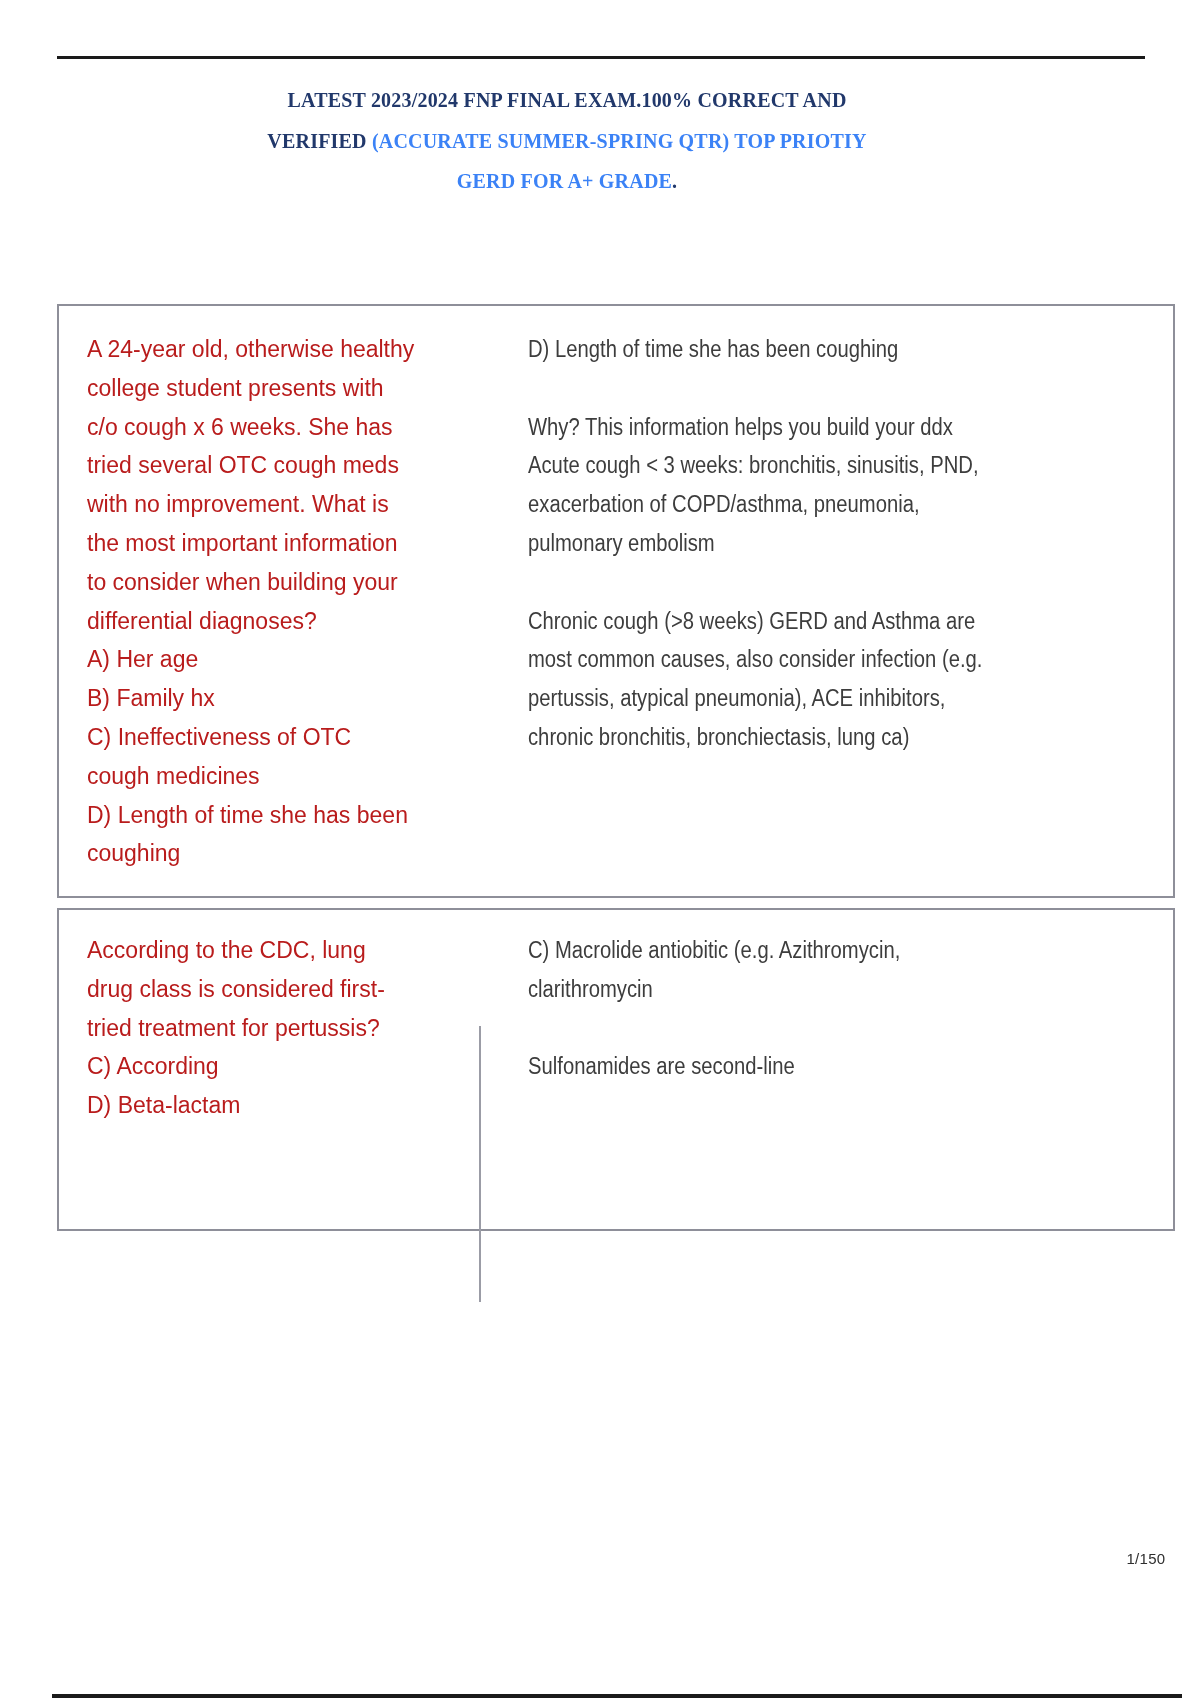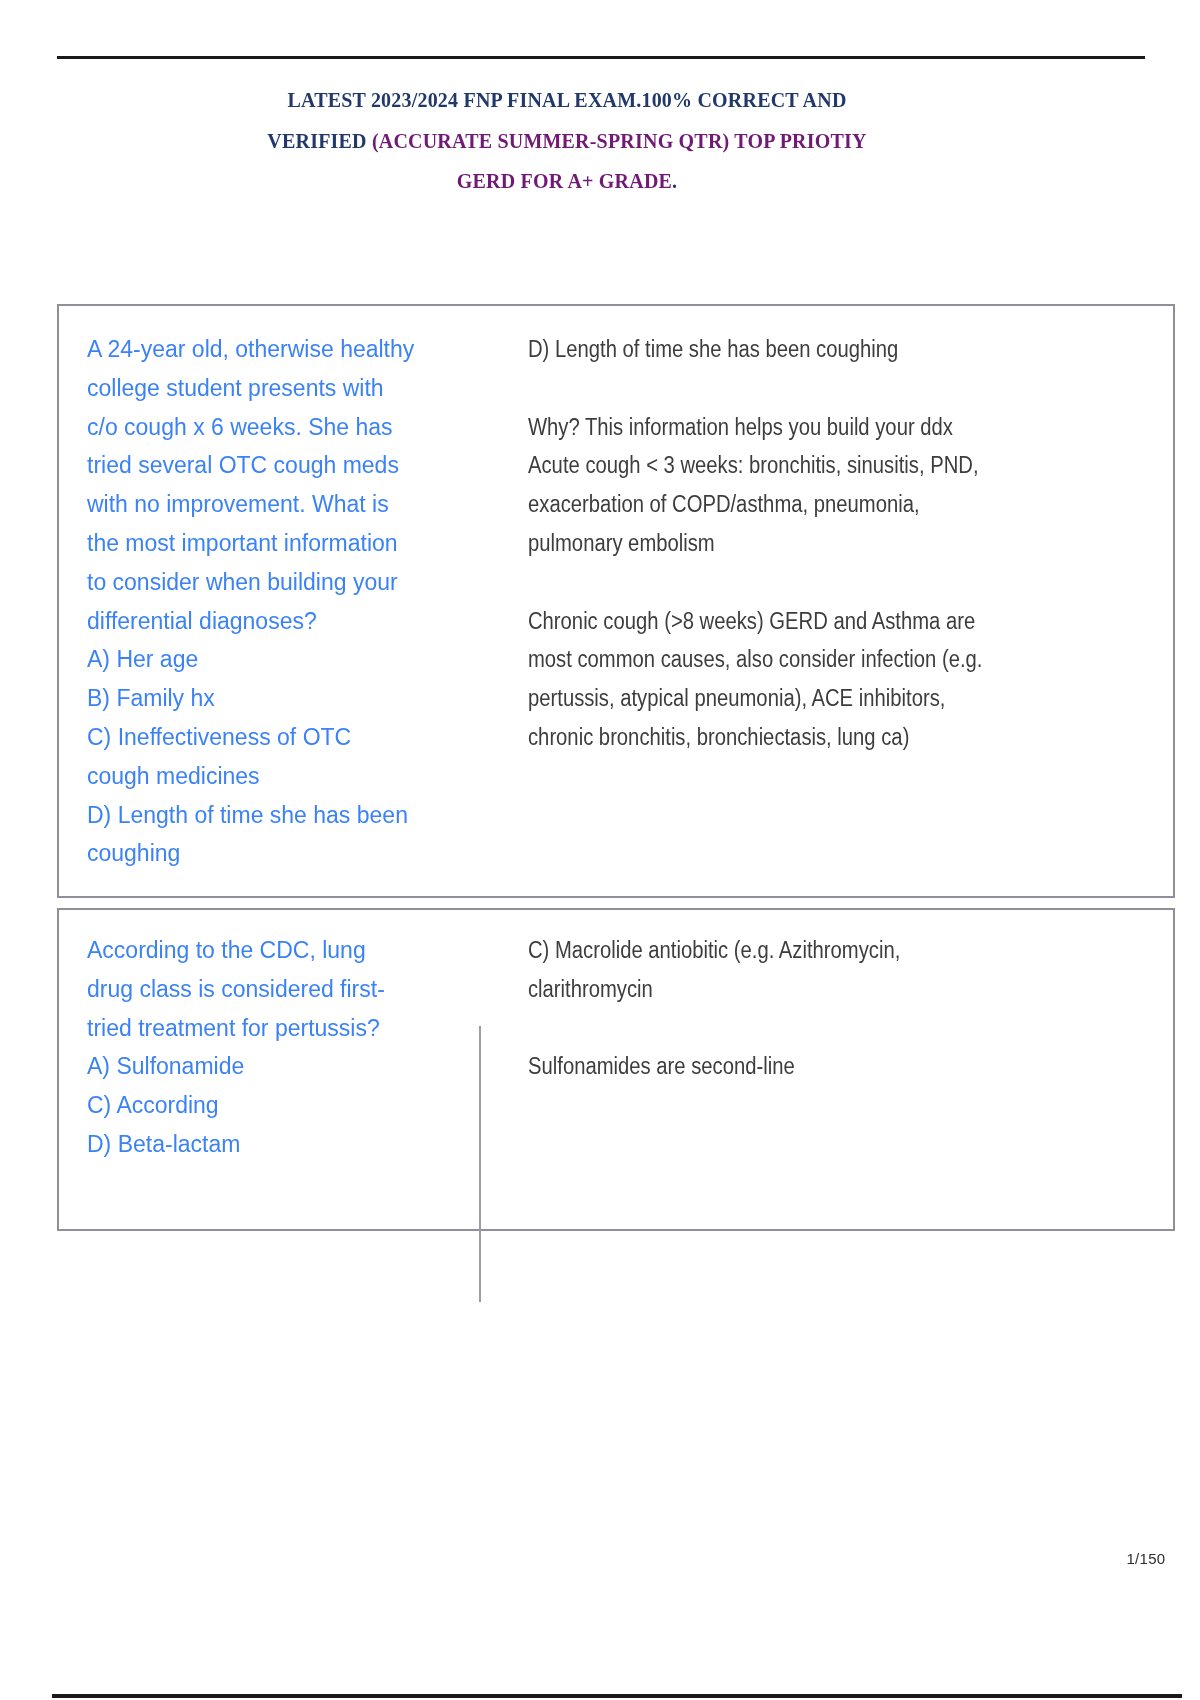--- a/index.html
+++ b/index.html
@@ -4,25 +4,25 @@
 <style>
   html,body{margin:0;padding:0;background:#ffffff;}
   .page{position:relative;width:1200px;height:1700px;background:#ffffff;overflow:hidden;
         font-family:"Liberation Sans",sans-serif;}
   .rule{position:absolute;background:#1a1a1a;}
   .rule-top{left:57px;top:56px;width:1088px;height:3px;}
   .rule-bottom{left:52px;top:1694px;width:1130px;height:4px;}
   .title{position:absolute;left:57px;top:80px;width:1020px;text-align:center;
          font-family:"Liberation Serif",serif;font-weight:bold;font-size:20px;
          line-height:40.5px;color:#21386b;letter-spacing:0.2px;}
-  .title .red{color:#701a75;}
+  .title .red{color:#3b82f6;}
   .qbox{position:absolute;left:57px;width:1114px;border:2px solid #8e8f99;background:#ffffff;}
   .qbox-1{top:304px;height:590px;}
   .qbox-2{top:908px;height:319px;}
-  .col{position:absolute;white-space:pre;color:#3b82f6;font-size:23px;line-height:38.8px;}
+  .col{position:absolute;white-space:pre;color:#b91c1c;font-size:23px;line-height:38.8px;}
   .col-q{left:28px;}
   .col-a{left:469px;transform:scaleX(0.88);transform-origin:0 0;color:#3d3d3d;}
   .qbox-1 .col{top:24px;}
   .qbox-2 .col{top:21px;}
   .tline{height:38.8px;}
   .vdivider{position:absolute;left:479px;top:1026px;width:2px;height:276px;background:#9b9ca6;}
   .pagenum{position:absolute;left:1118px;top:1550px;width:56px;text-align:center;
            font-size:15px;color:#2e2e2e;letter-spacing:0.3px;}
 </style>
 </head>
@@ -37,21 +37,21 @@
     <div><span>VERIFIED </span><span class="red">(ACCURATE SUMMER-SPRING QTR) TOP PRIOTIY</span></div>
     <div><span class="red">GERD FOR A+ GRADE</span><span>.</span></div>
   </div>
 
   <div class="qbox qbox-1">
     <div class="col col-q"><div class="tline">A 24-year old, otherwise healthy</div><div class="tline">college student presents with</div><div class="tline">c/o cough x 6 weeks. She has</div><div class="tline">tried several OTC cough meds</div><div class="tline">with no improvement. What is</div><div class="tline">the most important information</div><div class="tline">to consider when building your</div><div class="tline">differential diagnoses?</div><div class="tline">A) Her age</div><div class="tline">B) Family hx</div><div class="tline">C) Ineffectiveness of OTC</div><div class="tline">cough medicines</div><div class="tline">D) Length of time she has been</div><div class="tline">coughing</div></div>
     <div class="col col-a"><div class="tline">D) Length of time she has been coughing</div><div class="tline">&nbsp;</div><div class="tline">Why? This information helps you build your ddx</div><div class="tline">Acute cough &lt; 3 weeks: bronchitis, sinusitis, PND,</div><div class="tline">exacerbation of COPD/asthma, pneumonia,</div><div class="tline">pulmonary embolism</div><div class="tline">&nbsp;</div><div class="tline">Chronic cough (&gt;8 weeks) GERD and Asthma are</div><div class="tline">most common causes, also consider infection (e.g.</div><div class="tline">pertussis, atypical pneumonia), ACE inhibitors,</div><div class="tline">chronic bronchitis, bronchiectasis, lung ca)</div></div>
   </div>
 
   <div class="qbox qbox-2">
-    <div class="col col-q"><div class="tline">According to the CDC, lung</div><div class="tline">drug class is considered first-</div><div class="tline">tried treatment for pertussis?</div><div class="tline">A) Sulfonamide</div><div class="tline">C) According</div><div class="tline">D) Beta-lactam</div></div>
+    <div class="col col-q"><div class="tline">According to the CDC, lung</div><div class="tline">drug class is considered first-</div><div class="tline">tried treatment for pertussis?</div><div class="tline">C) According</div><div class="tline">D) Beta-lactam</div></div>
     <div class="col col-a"><div class="tline">C) Macrolide antiobitic (e.g. Azithromycin,</div><div class="tline">clarithromycin</div><div class="tline">&nbsp;</div><div class="tline">Sulfonamides are second-line</div></div>
   </div>
 
   <div class="vdivider"></div>
 
   <div class="pagenum">1/150</div>
 
   <div class="rule rule-bottom"></div>
 
 </div>

